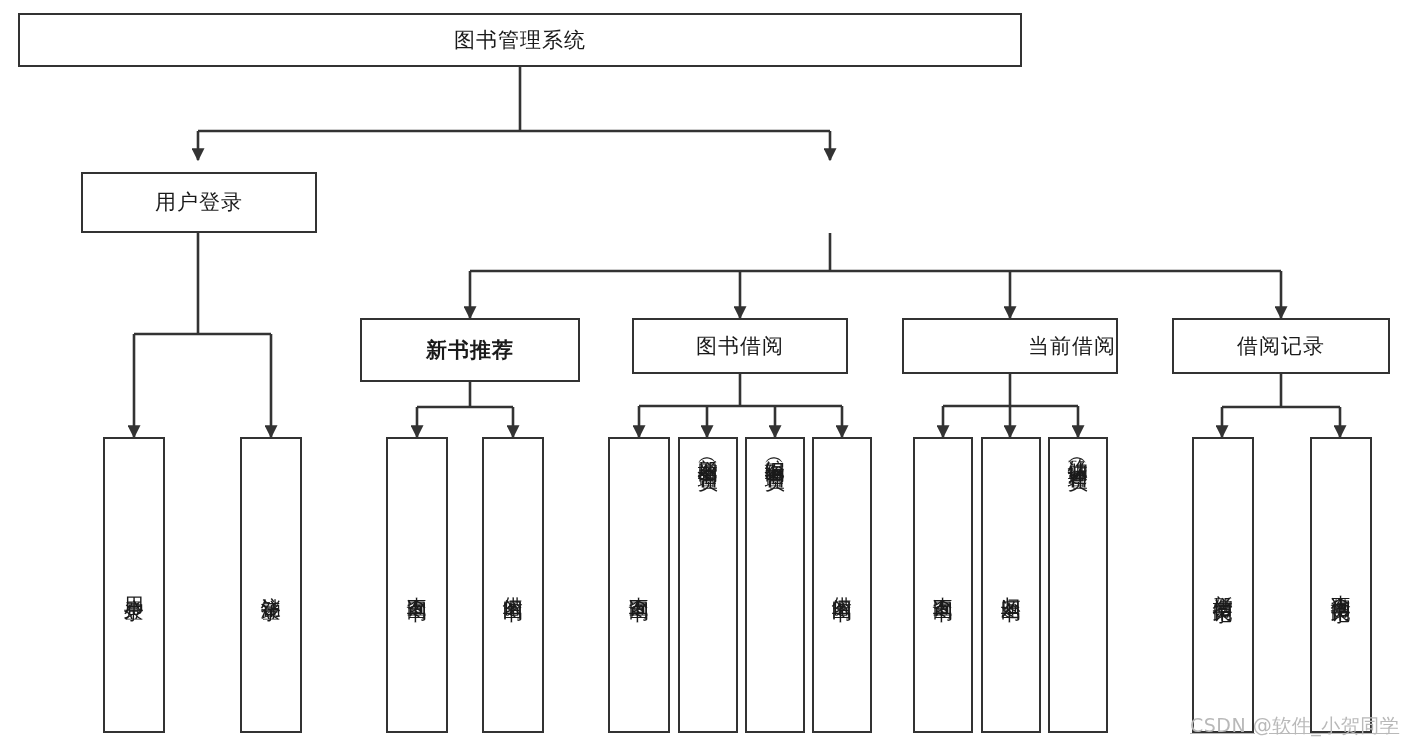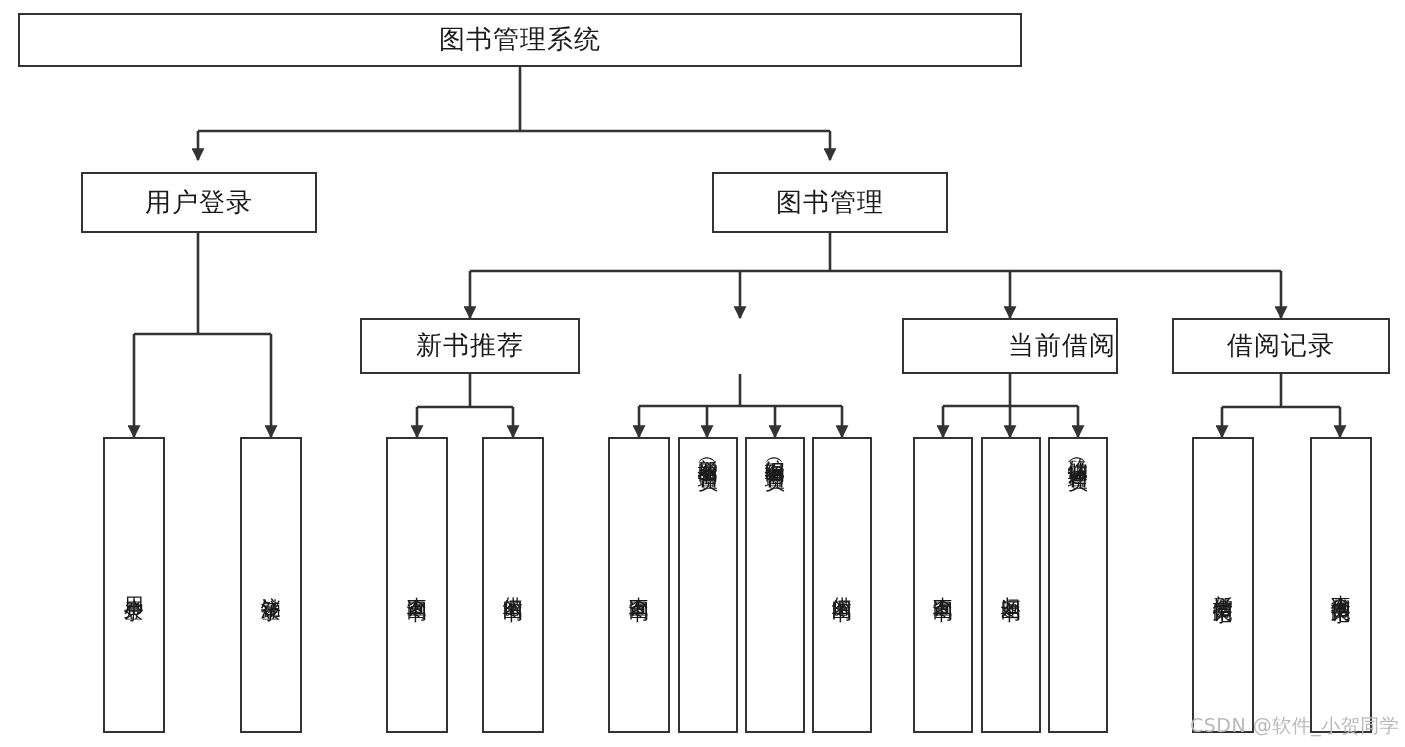--- a/index.html
+++ b/index.html
@@ -29,21 +29,21 @@
     position: absolute;
     box-sizing: border-box;
     background: #ffffff;
     border: 2px solid #333333;
     display: flex;
     align-items: center;
     justify-content: center;
     color: #1a1a1a;
   }
   .node-box .node-label {
-    font-size: 26px;
+    font-size: 21px;
     line-height: 1.15;
     letter-spacing: 1px;
     white-space: nowrap;
   }
   .leaf-box {
     position: absolute;
     box-sizing: border-box;
     background: #ffffff;
     border: 2px solid #333333;
     display: flex;
@@ -127,28 +127,28 @@
   </svg>
 
   <div class="node-box" style="left:18px; top:13px; width:1004px; height:54px;">
     <span class="node-label">图书管理系统</span>
   </div>
 
   <div class="node-box" style="left:81px; top:172px; width:236px; height:61px;">
     <span class="node-label">用户登录</span>
   </div>
 
-  <div class="node-box" style="left:712px; top:172px; width:236px; height:61px;">
-    <span class="node-label">图书管理</span>
-  </div>
-
-  <div class="node-box" style="left:360px; top:318px; width:220px; height:56px;">
+
+  <div class="node-box" style="left:360px; top:318px; width:220px; height:64px;font-weight:bold;">
     <span class="node-label">新书推荐</span>
   </div>
 
+  <div class="node-box" style="left:632px; top:318px; width:216px; height:56px;">
+    <span class="node-label">图书借阅</span>
+  </div>
 
   <div class="node-box" style="left:902px; top:318px; width:216px; height:56px;justify-content:flex-end;">
     <span class="node-label">当前借阅</span>
   </div>
 
   <div class="node-box" style="left:1172px; top:318px; width:218px; height:56px;text-align:right;">
     <span class="node-label">借阅记录</span>
   </div>
 
   <div class="leaf-box center" style="left:103px; top:437px; width:62px; height:296px;">
@@ -196,15 +196,15 @@
   </div>
 
   <div class="leaf-box center" style="left:1192px; top:437px; width:62px; height:296px;">
     <span class="leaf-label">新增借阅记录</span>
   </div>
 
   <div class="leaf-box center" style="left:1310px; top:437px; width:62px; height:296px;">
     <span class="leaf-label">查询借阅记录</span>
   </div>
 
-  <div id="watermark" style="left:1190px; top:713px;">CSDN @软件_小贺同学</div>
+  <div id="watermark" style="left:1190px; top:713px;text-decoration:underline;">CSDN @软件_小贺同学</div>
 
 </div>
 
 </body></html>

